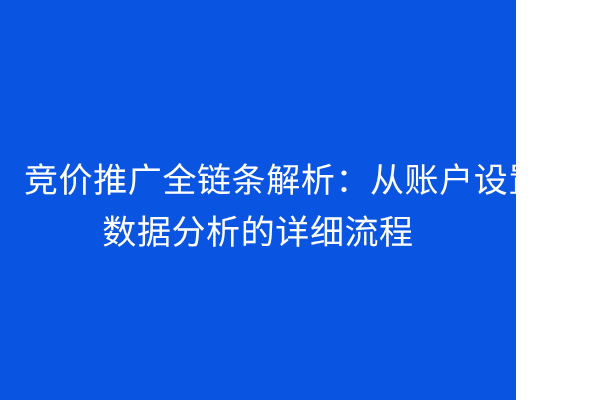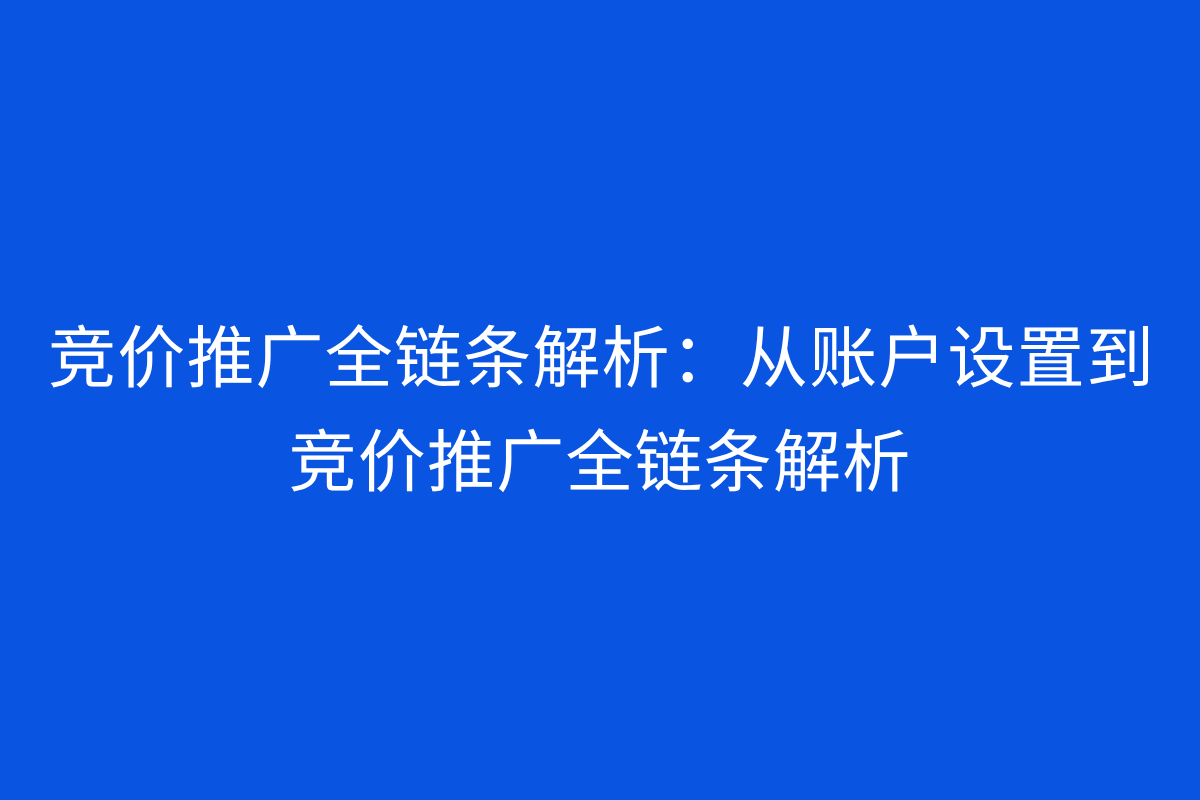--- a/index.html
+++ b/index.html
@@ -12,21 +12,21 @@
     width: 600px;
     height: 400px;
     overflow: hidden;
     font-family: "Liberation Sans", "DejaVu Sans", sans-serif;
   }
 
   
   .banner {
     position: relative;
     box-sizing: border-box;
-    width: 600px;
+    width: 516px;
     height: 400px;
     background: #0a54e2;
     display: flex;
     align-items: center;
     justify-content: center;
     -webkit-font-smoothing: antialiased;
   }
 
   
   .title-block {
@@ -55,16 +55,16 @@
     white-space: nowrap;
   }
 </style>
 </head>
 <body>
 
 <div class="banner">
 
   <div class="title-block">
     <span class="title-line">竞价推广全链条解析：从账户设置到</span>
-    <span class="title-line">竞价推广全链条解析</span>
+    <span class="title-line">数据分析的详细流程</span>
   </div>
 
 </div>
 
 </body></html>

